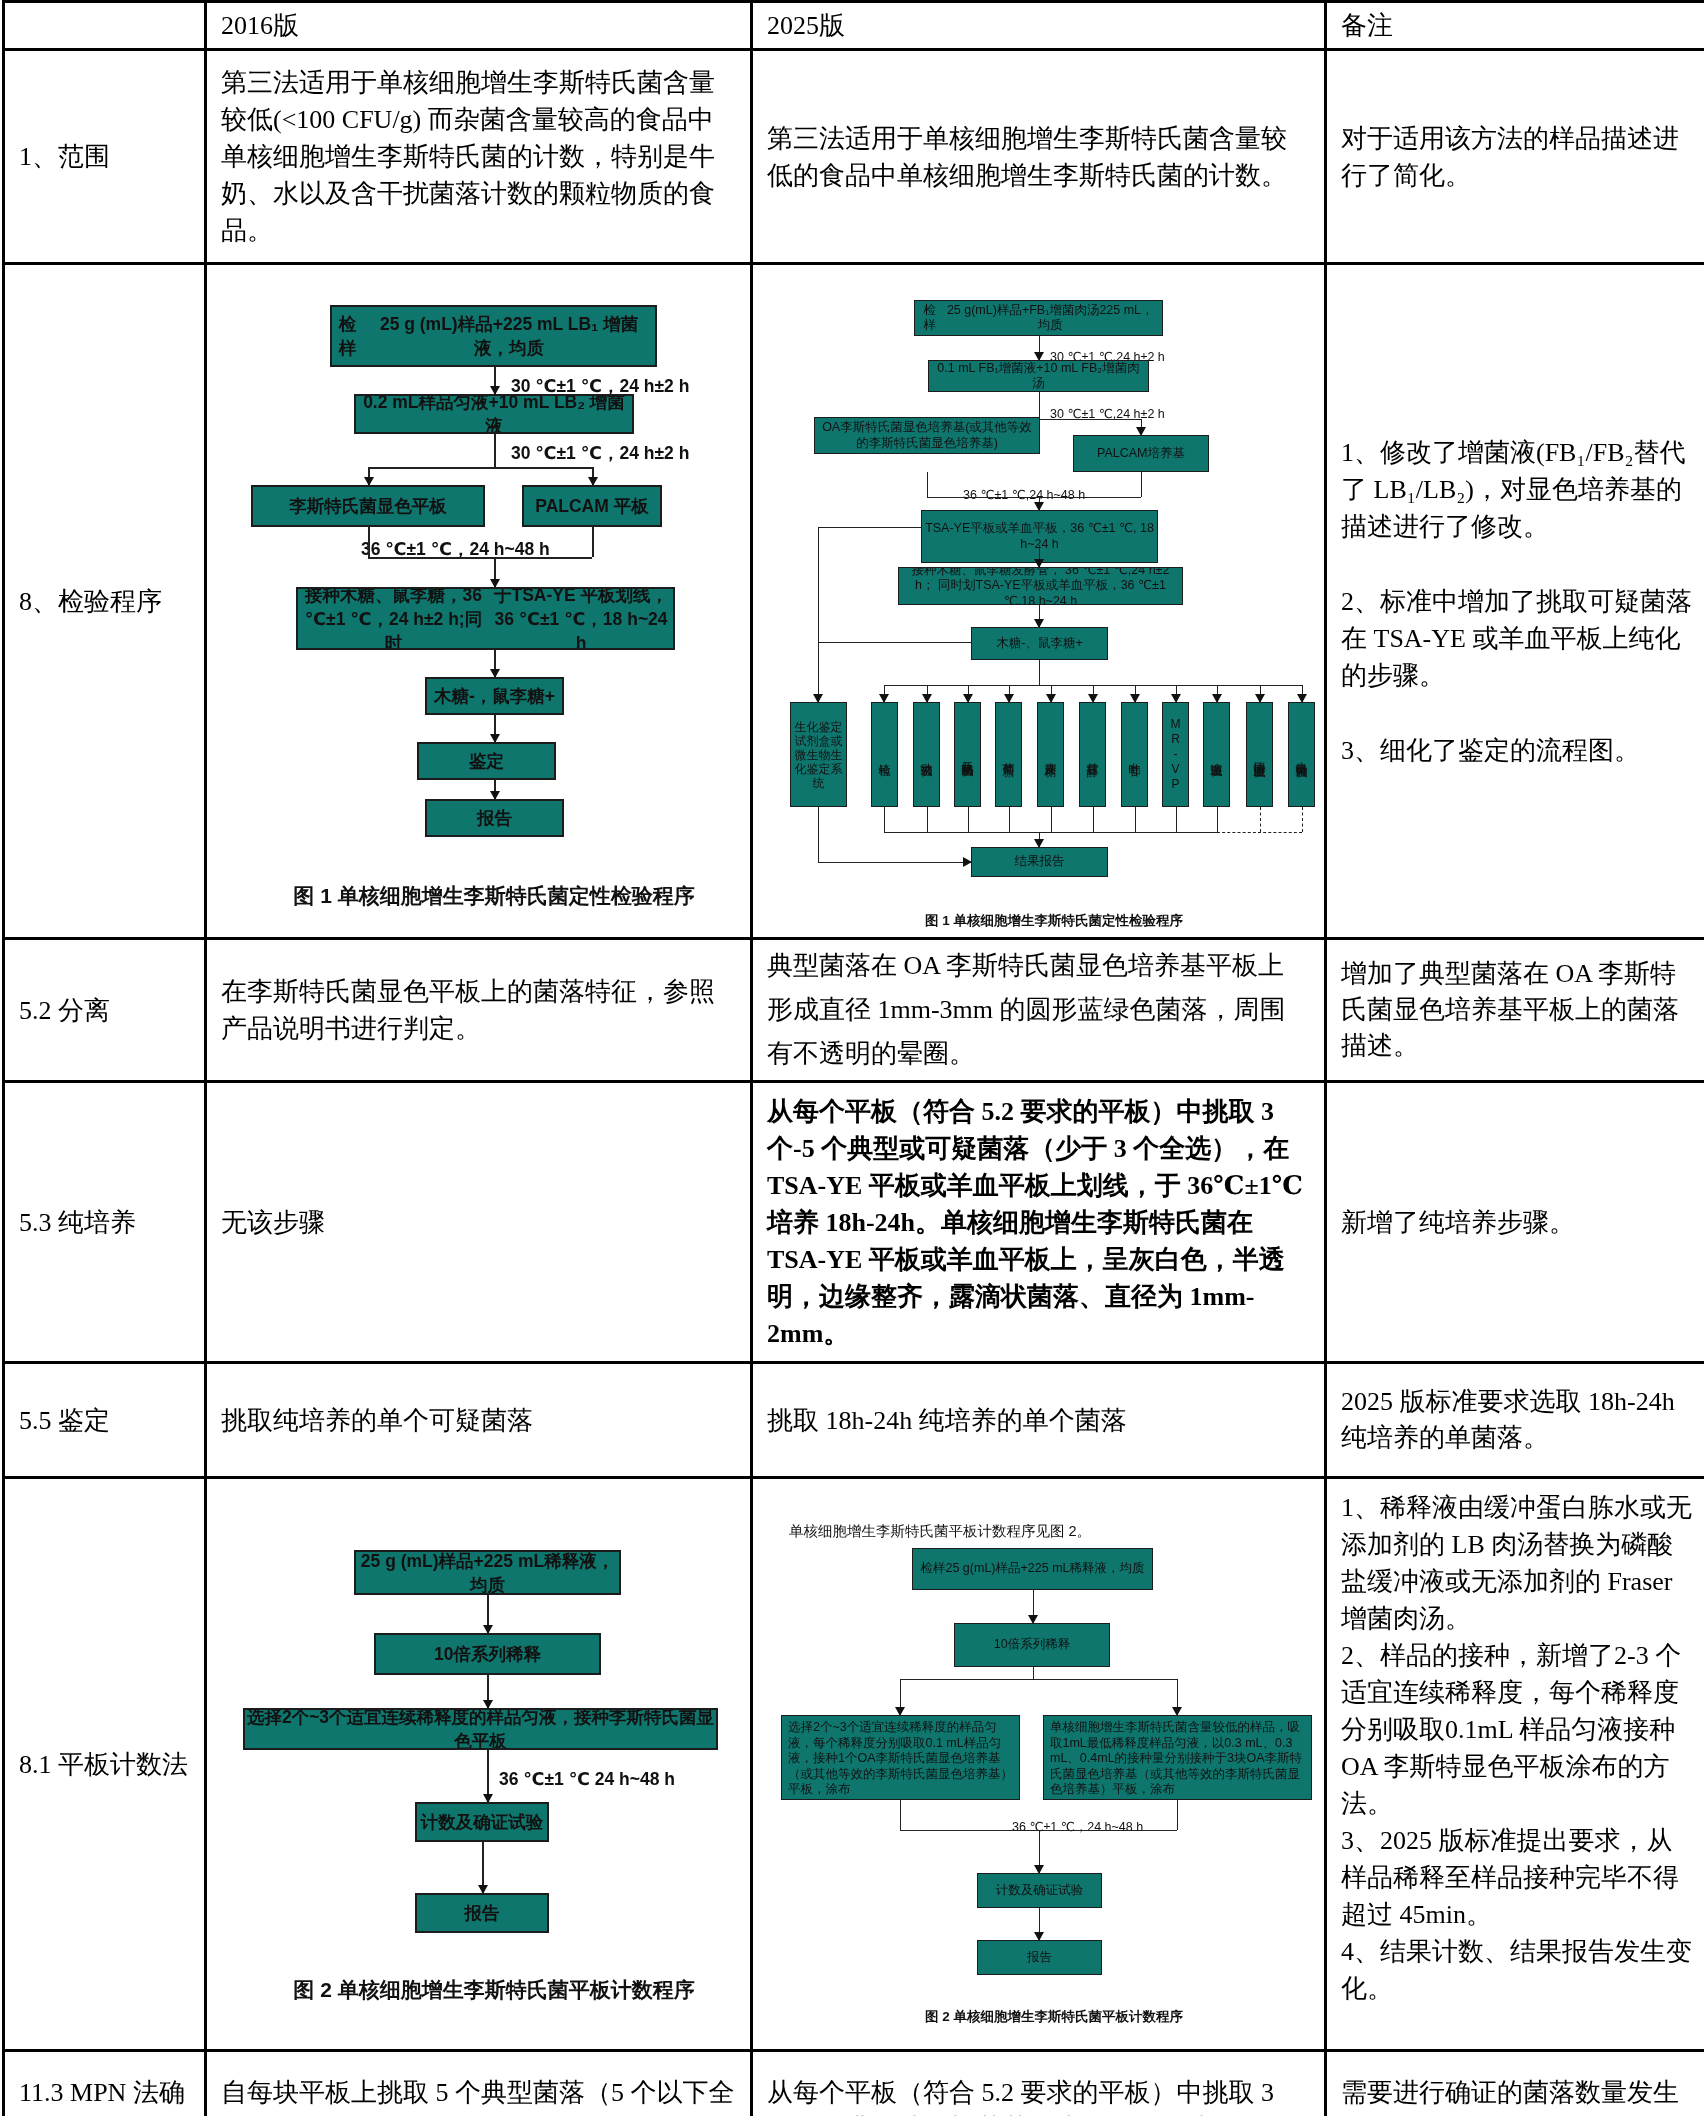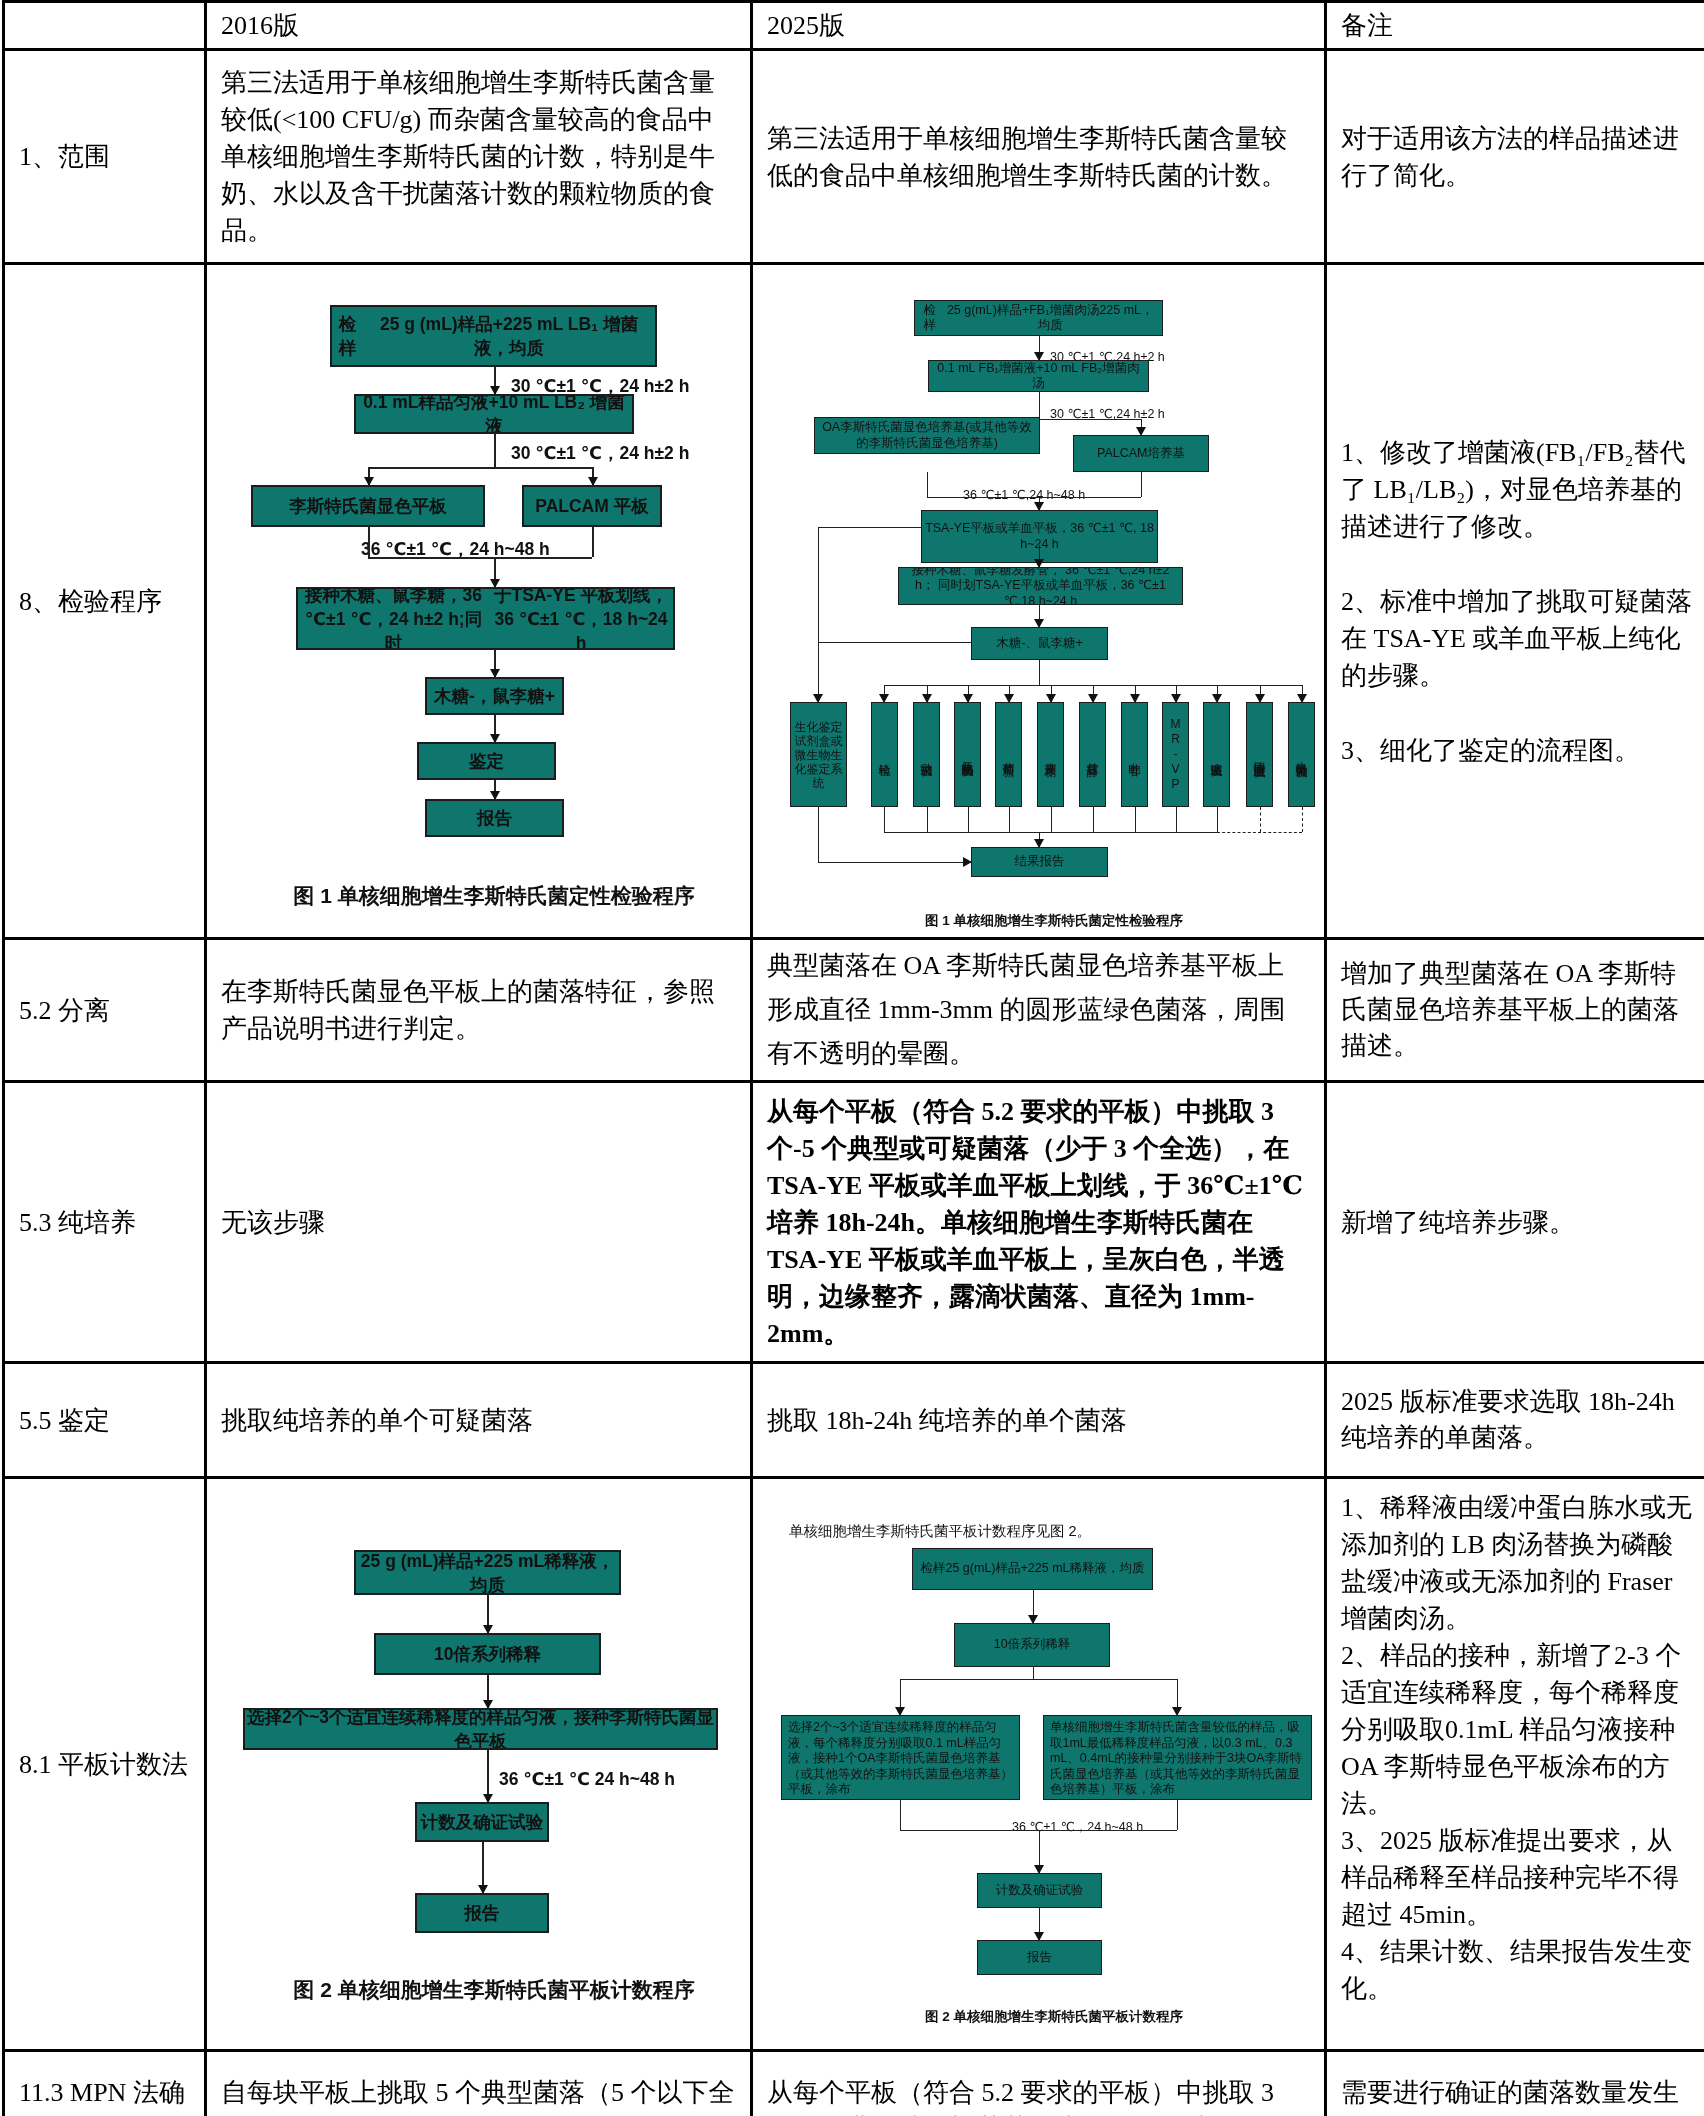--- a/index.html
+++ b/index.html
@@ -75,21 +75,21 @@
     <td class="rowlab">8、检验程序</td>
 
     <td class="fcell">
       <div class="fc" style="width:546px;height:664px">
         <div class="fbox f16" style="left:109px;top:36px;width:327px;height:62px">
           <div>检样</div>
           <div>25 g (mL)样品+225 mL LB₁ 增菌液，均质</div>
         </div>
         <div class="varr" style="left:273px;top:98px;height:27px"></div>
         <div class="flbl l16" style="left:290px;top:99px">30 ℃±1 ℃，24 h±2 h</div>
-        <div class="fbox f16" style="left:133px;top:125px;width:280px;height:40px">0.1 mL样品匀液+10 mL LB₂ 增菌液</div>
+        <div class="fbox f16" style="left:133px;top:125px;width:280px;height:40px">0.2 mL样品匀液+10 mL LB₂ 增菌液</div>
         <div class="vl" style="left:273px;top:165px;height:33px"></div>
         <div class="flbl l16" style="left:290px;top:166px">30 ℃±1 ℃，24 h±2 h</div>
         <div class="hl" style="left:147px;top:198px;width:224px"></div>
         <div class="varr" style="left:147px;top:198px;height:18px"></div>
         <div class="varr" style="left:371px;top:198px;height:18px"></div>
         <div class="fbox f16" style="left:30px;top:216px;width:234px;height:42px">李斯特氏菌显色平板</div>
         <div class="fbox f16" style="left:301px;top:216px;width:140px;height:42px">PALCAM 平板</div>
         <div class="flbl l16" style="left:140px;top:262px">36 ℃±1 ℃，24 h~48 h</div>
         <div class="vl" style="left:147px;top:258px;height:30px"></div>
         <div class="vl" style="left:371px;top:258px;height:30px"></div>

